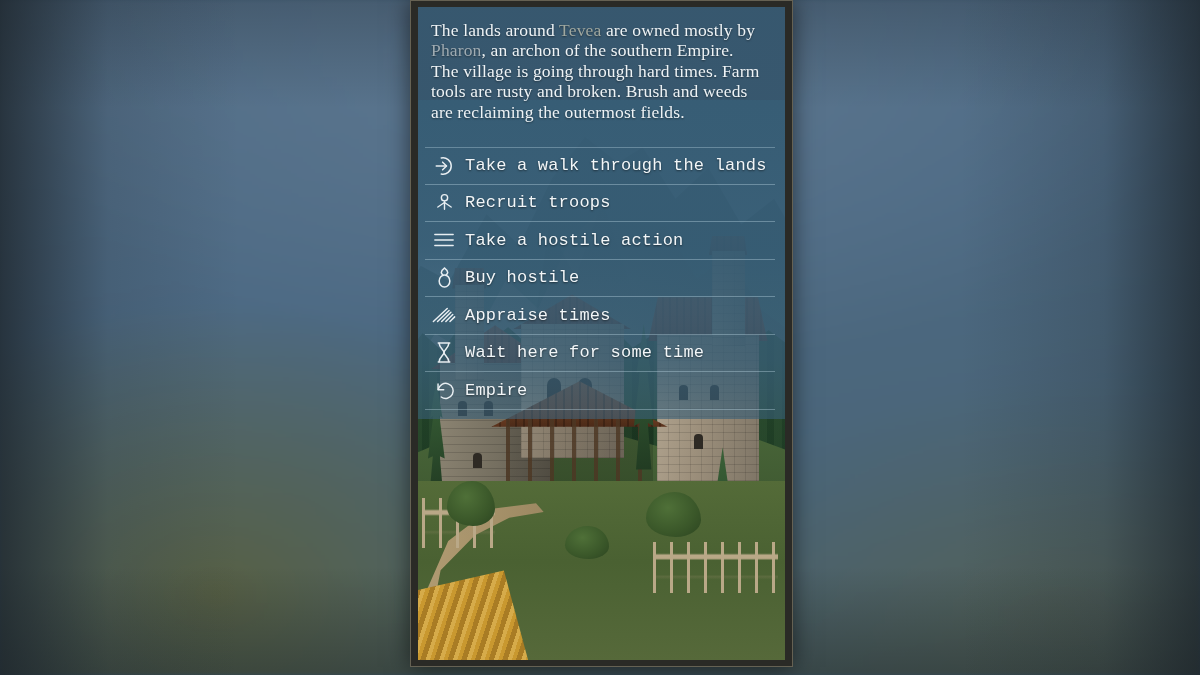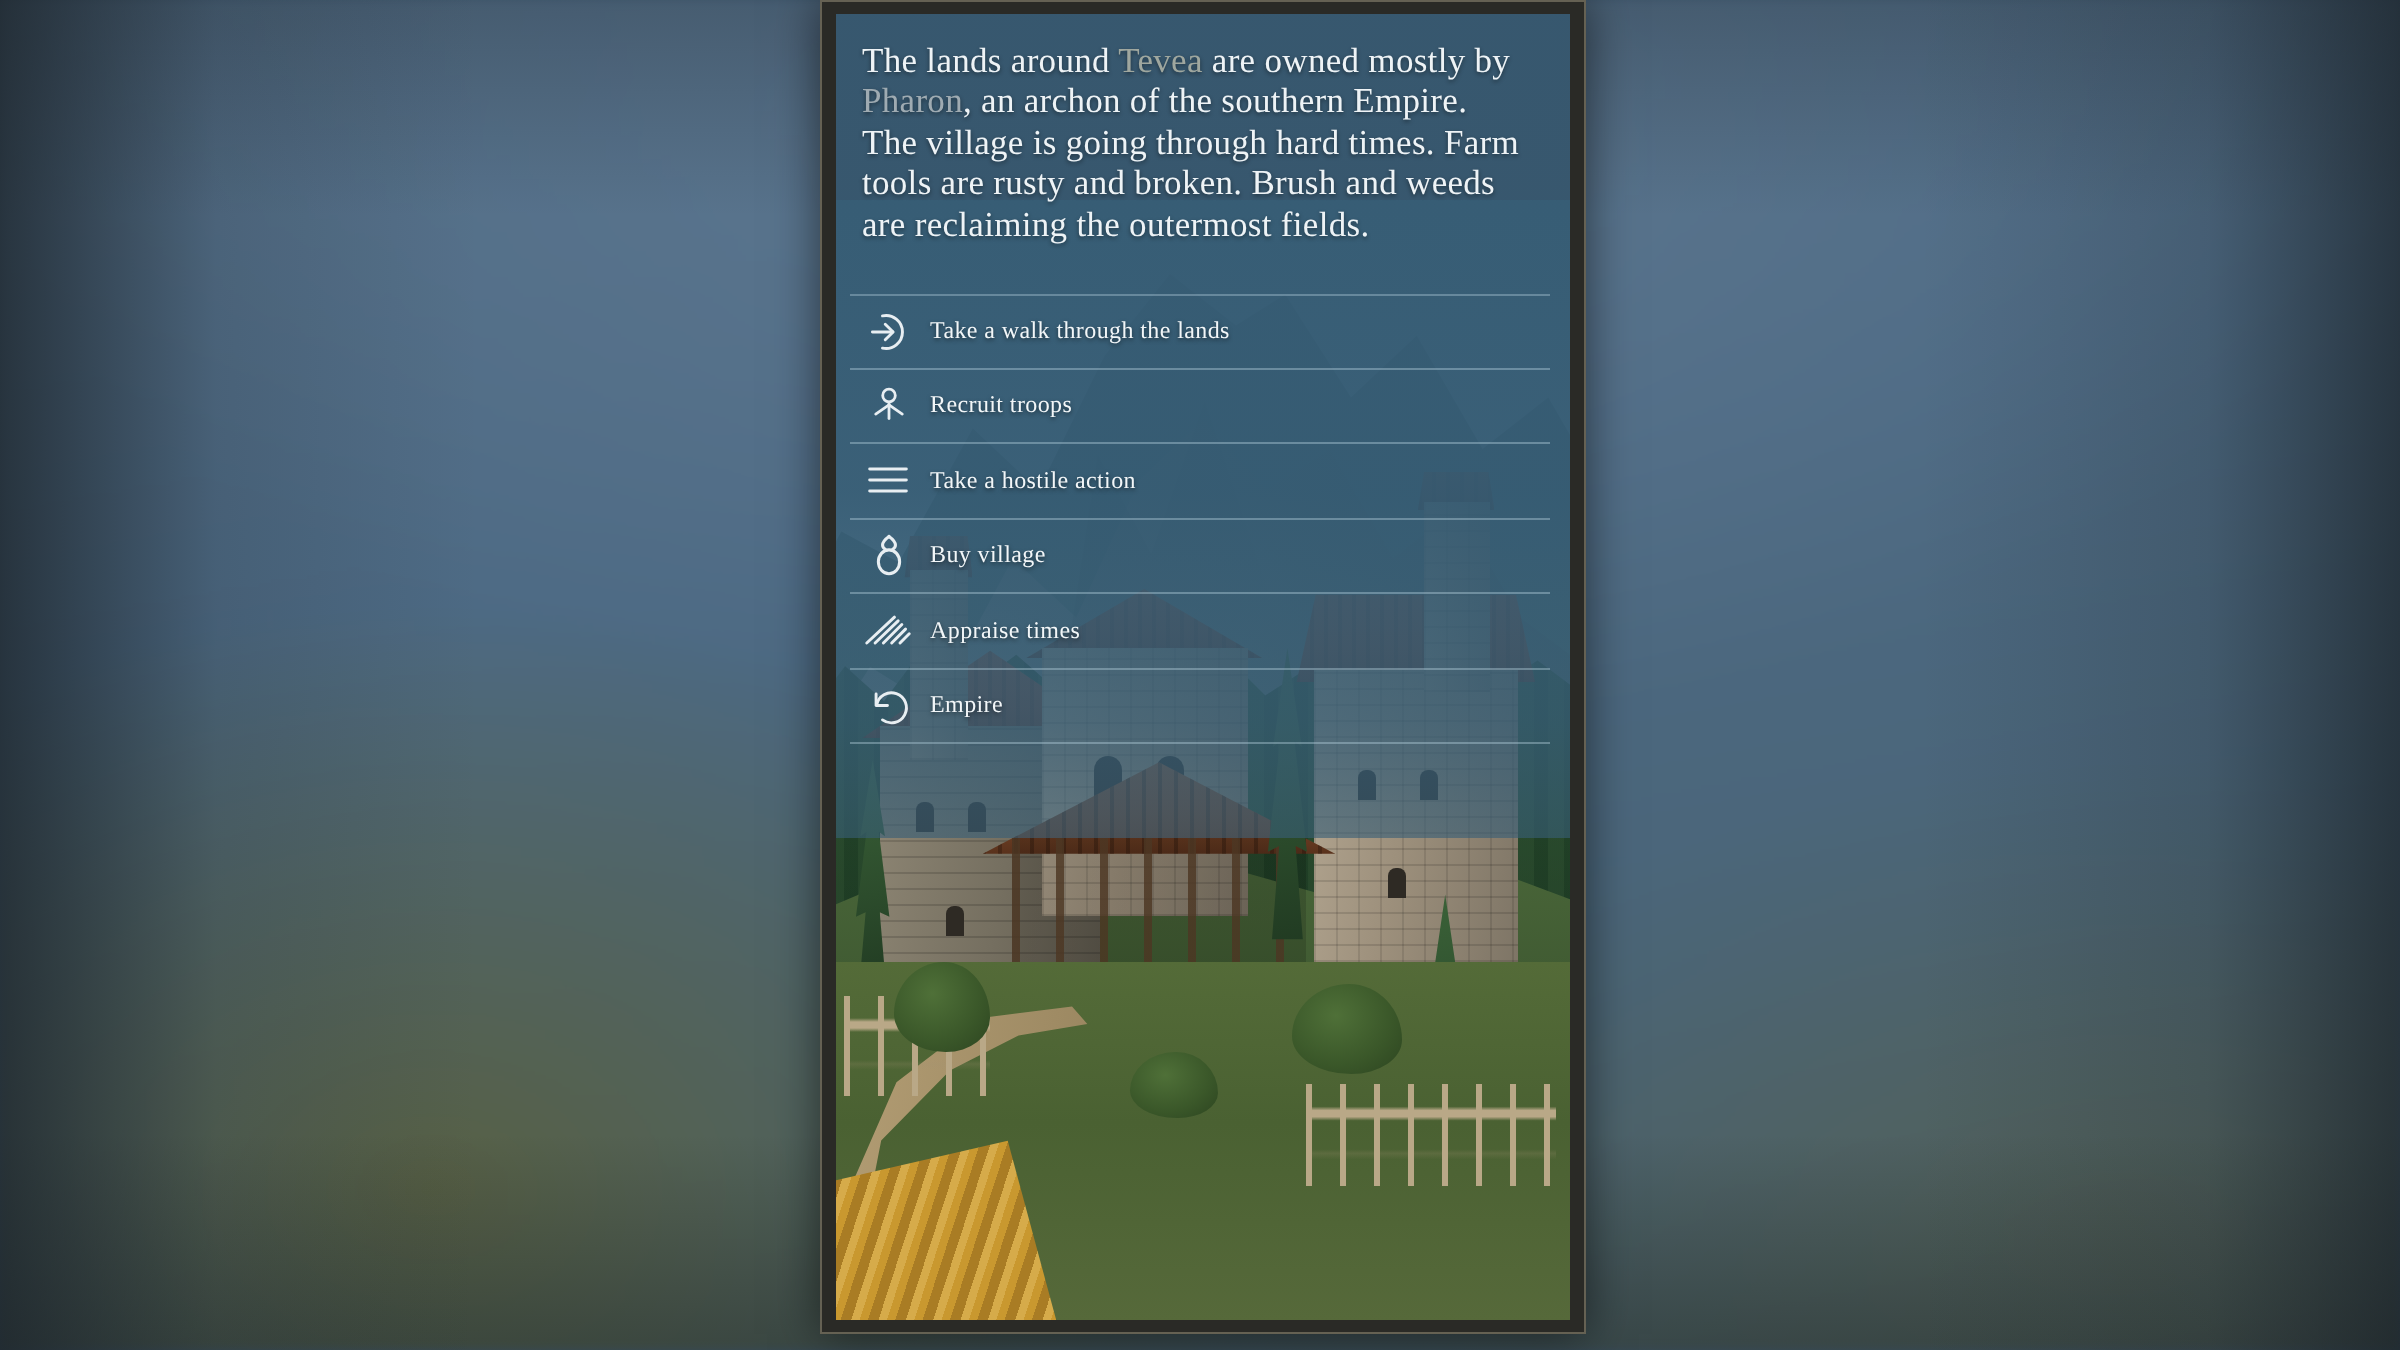--- a/index.html
+++ b/index.html
@@ -251,22 +251,22 @@
   .opt-icon {
     flex: 0 0 34px;
     height: 26px;
     display: flex;
     align-items: center;
     justify-content: center;
     margin-left: 2px;
   }
   .opt-icon svg { display: block; }
   .opt-label {
-    font-family: Liberation Serif, serif;
-    font-size: 12px;
+    font-family: Liberation Mono, monospace;
+    font-size: 17px;
     color: #f2f6f8;
     letter-spacing: 0.2px;
     text-shadow: 0 1px 2px rgba(0,0,0,0.5);
     margin-left: 4px;
   }
 </style>
 </head>
 <body>
 
 <div class="backdrop"></div>
@@ -374,36 +374,47 @@
           <span class="opt-label">Take a hostile action</span>
         </div>
         <div class="option-row">
           <span class="opt-icon">
             <svg width="19" height="23" viewBox="0 0 20 24">
               <path d="M10 2.2c-2 1.4-3.4 3-3.4 4.6 0 1 .7 1.8 1.6 2.3" stroke="#e8eef2" stroke-width="1.6" fill="none" stroke-linecap="round" stroke-linejoin="round"></path>
               <path d="M10 2.2c2 1.4 3.4 3 3.4 4.6 0 1-.7 1.8-1.6 2.3" stroke="#e8eef2" stroke-width="1.6" fill="none" stroke-linecap="round" stroke-linejoin="round"></path>
               <ellipse cx="10" cy="15.6" rx="5.6" ry="6.3" stroke="#e8eef2" stroke-width="1.6" fill="none" stroke-linecap="round" stroke-linejoin="round"></ellipse>
             </svg>
           </span>
-          <span class="opt-label">Buy village</span>
+          <span class="opt-label">Buy hostile</span>
         </div>
         <div class="option-row">
           <span class="opt-icon">
             <svg width="24" height="19" viewBox="0 0 26 20">
               <path d="M1.5 16.5 16.5 2.5" stroke="#e8eef2" stroke-width="1.6" fill="none" stroke-linecap="round" stroke-linejoin="round"></path>
               <path d="M6 16.5 18.5 4.5" stroke="#e8eef2" stroke-width="1.6" fill="none" stroke-linecap="round" stroke-linejoin="round"></path>
               <path d="M10.5 16.5 20.5 6.5" stroke="#e8eef2" stroke-width="1.6" fill="none" stroke-linecap="round" stroke-linejoin="round"></path>
               <path d="M15 16.5 22.5 9" stroke="#e8eef2" stroke-width="1.6" fill="none" stroke-linecap="round" stroke-linejoin="round"></path>
               <path d="M19.5 16.5 24.5 11.5" stroke="#e8eef2" stroke-width="1.6" fill="none" stroke-linecap="round" stroke-linejoin="round"></path>
             </svg>
           </span>
           <span class="opt-label">Appraise times</span>
         </div>
         <div class="option-row">
           <span class="opt-icon">
+            <svg width="18" height="23" viewBox="0 0 18 24">
+              <path d="M3 2h12" stroke="#e8eef2" stroke-width="1.6" fill="none" stroke-linecap="round" stroke-linejoin="round"></path>
+              <path d="M3 22h12" stroke="#e8eef2" stroke-width="1.6" fill="none" stroke-linecap="round" stroke-linejoin="round"></path>
+              <path d="M4 2.6c0 4.2 5 6.6 5 9.4 0 2.8-5 5.2-5 9.4" stroke="#e8eef2" stroke-width="1.6" fill="none" stroke-linecap="round" stroke-linejoin="round"></path>
+              <path d="M14 2.6c0 4.2-5 6.6-5 9.4 0 2.8 5 5.2 5 9.4" stroke="#e8eef2" stroke-width="1.6" fill="none" stroke-linecap="round" stroke-linejoin="round"></path>
+            </svg>
+          </span>
+          <span class="opt-label">Wait here for some time</span>
+        </div>
+        <div class="option-row">
+          <span class="opt-icon">
             <svg width="22" height="22" viewBox="0 0 24 24">
               <path d="M5.5 5.5v6.2h6.2" stroke="#e8eef2" stroke-width="1.6" fill="none" stroke-linecap="round" stroke-linejoin="round"></path>
               <path d="M5.8 11.4A8.2 8.2 0 1 1 9 19.6" stroke="#e8eef2" stroke-width="1.6" fill="none" stroke-linecap="round" stroke-linejoin="round"></path>
             </svg>
           </span>
           <span class="opt-label">Empire</span>
         </div>
       </div>
 
   </div>

